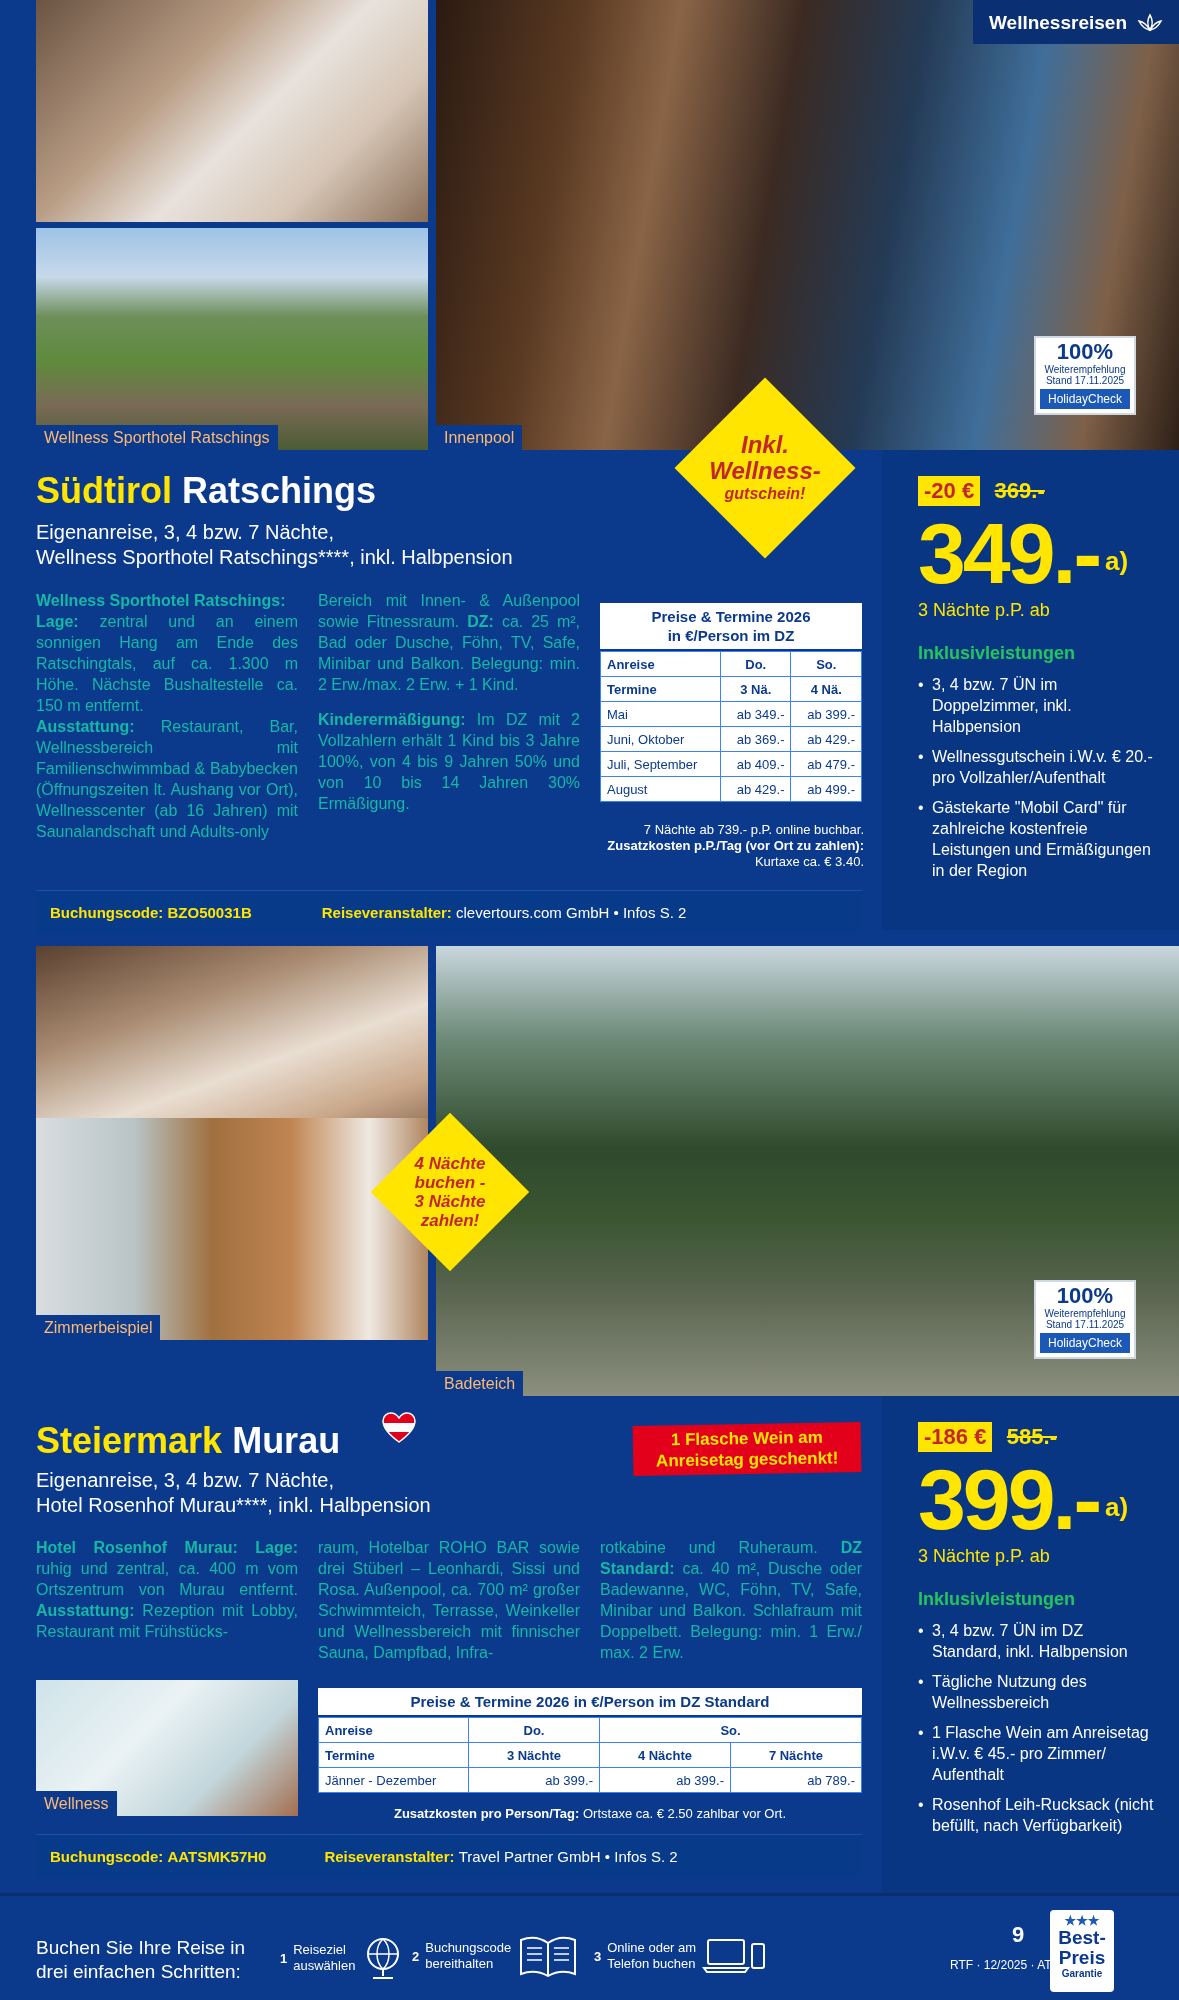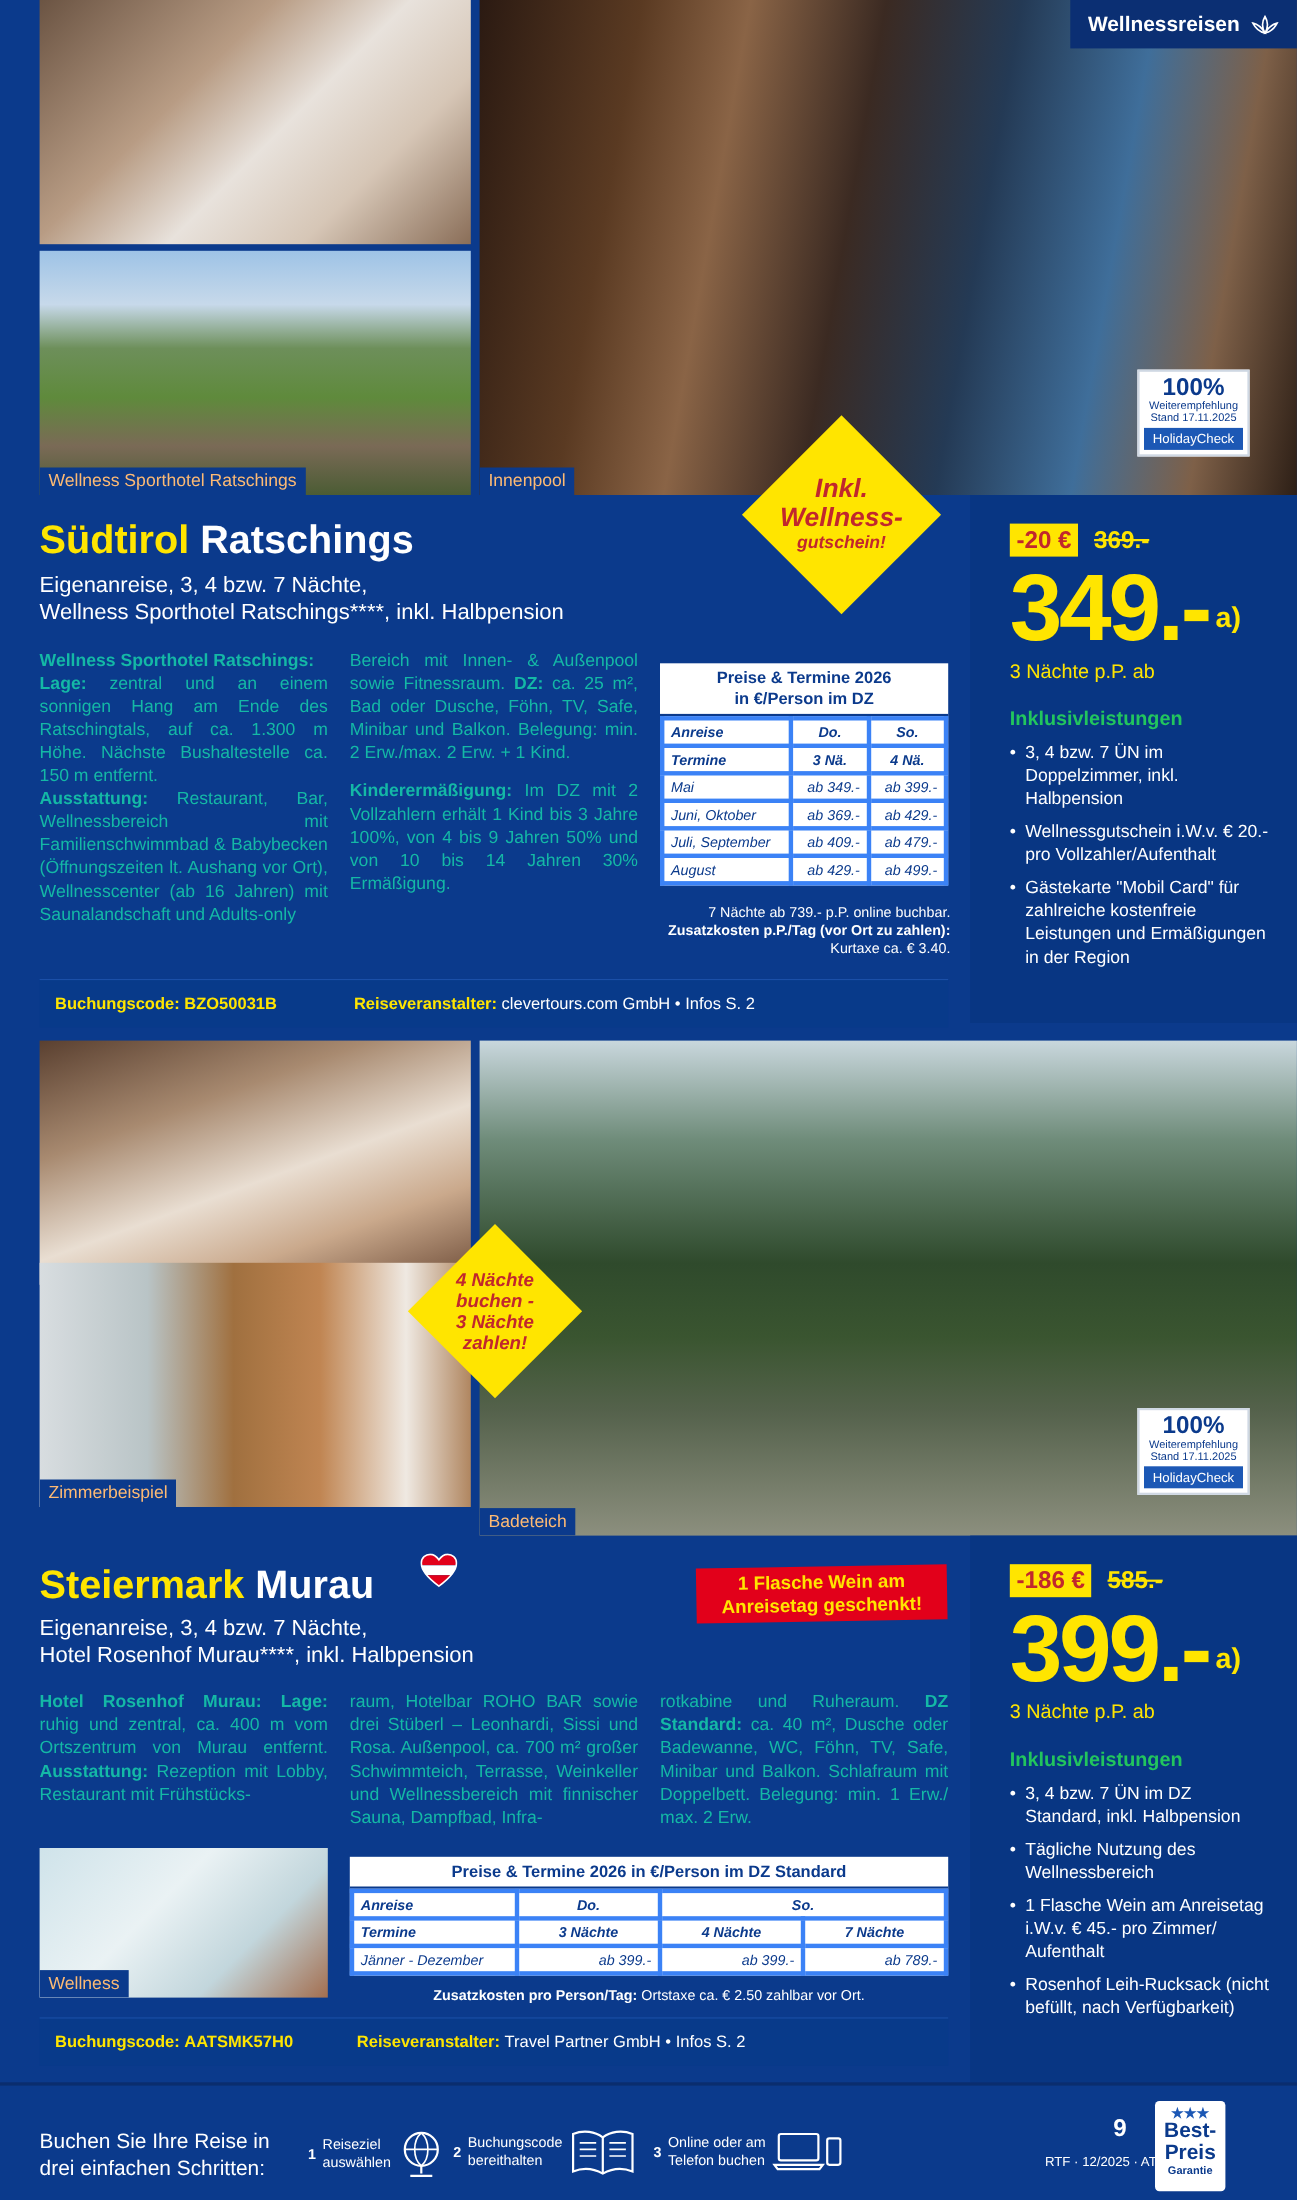--- a/index.html
+++ b/index.html
@@ -37,21 +37,21 @@
   .hotel-title .yl { color: #ffe500; }
   .subtitle { position: absolute; font-size: 20px; line-height: 25px; color: #fff; }
 
   .body-text { position: absolute; font-size: 16px; line-height: 21px; text-align: justify; color: #14b8a6; }
   .body-text b { font-weight: bold; }
 
   
   .ptable { position: absolute; background: #fff; color: #0b3a8c; }
   .ptable .phead { text-align: center; font-weight: bold; font-size: 15px; line-height: 19px; padding: 4px 0; border-bottom: 2px solid #0b3a8c; }
   .ptable table { width: 100%; border-collapse: collapse; font-size: 13px; }
-  .ptable td { border: 4px solid #3b82f6; padding: 3px 6px; height: 25px; font-style: italic; }
+  .ptable td { border: 1px solid #3b82f6; padding: 3px 6px; height: 25px; }
   .ptable td.r { text-align: right; }
   .ptable td.c { text-align: center; }
   .ptable tr.hd td { font-weight: bold; }
 
   .note { position: absolute; font-size: 13px; line-height: 16px; text-align: right; color: #fff; }
 
   
   .booking-bar { position: absolute; background: #083a8a; border-top: 1px solid #1b4fa8; display: flex; align-items: center; font-size: 15px; color: #fff; }
   .booking-bar .lbl { color: #ffe500; font-weight: bold; }
 
@@ -200,21 +200,21 @@
   <div class="perp" style="margin-top:4px;">3 Nächte p.P. ab</div>
   <div class="incl-head" style="margin-top:22px;">Inklusivleistungen</div>
   <ul class="incl-list" style="margin-top:10px; width:236px;">
     <li>3, 4 bzw. 7 ÜN im Doppelzimmer, inkl. Halbpension</li>
     <li>Wellnessgutschein i.W.v. € 20.- pro Vollzahler/Aufenthalt</li>
     <li>Gästekarte "Mobil Card" für zahlreiche kostenfreie Leistungen und Ermäßigungen in der Region</li>
   </ul>
 </div>
 
 <div class="photo ph-massage" style="left:36px; top:946px; width:392px; height:222px;"></div>
-<div class="photo ph-room" style="left:36px; top:1148px; width:392px; height:222px;">
+<div class="photo ph-room" style="left:36px; top:1118px; width:392px; height:222px;">
   <span class="caption">Zimmerbeispiel</span>
 </div>
 <div class="photo ph-pond" style="left:436px; top:946px; width:743px; height:450px;">
   <span class="caption">Badeteich</span>
 </div>
 
 <div class="hc-badge" style="left:1034px; top:1280px;">
   <div class="pct">100%</div>
   <div class="small">Weiterempfehlung</div>
   <div class="small">Stand 17.11.2025</div>

